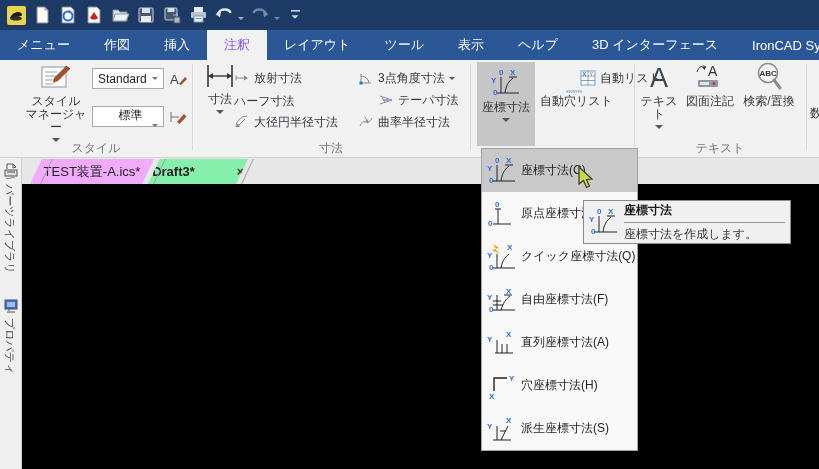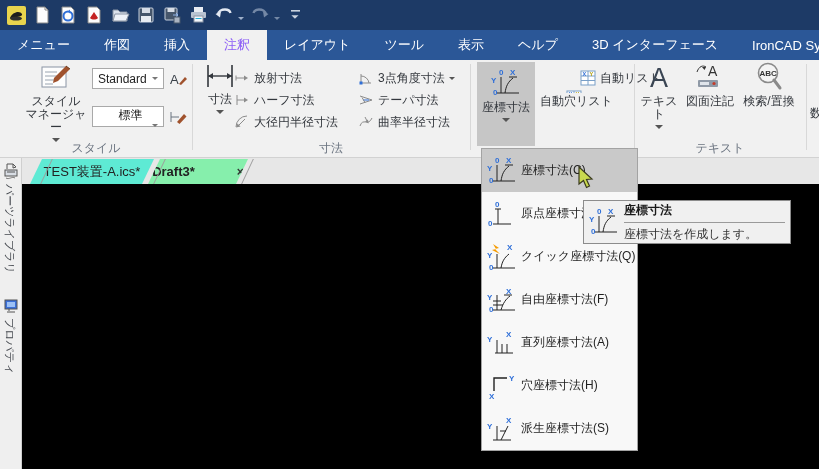--- a/index.html
+++ b/index.html
@@ -44,21 +44,21 @@
   #coord-big { background:#c6c6c6; width:58px; height:84px; justify-content:flex-start; padding-top:6px; }
   #next-partial { position:absolute; left:810px; top:45px; width:9px; overflow:hidden;
     font-size:12px; color:#33373d; white-space:nowrap; }
 
   
   #tabstrip { position:absolute; left:22px; top:158px; width:797px; height:26px;
     background:#e7e7e7; }
   .doctab { position:absolute; top:1px; height:25px; display:flex; align-items:center;
     justify-content:center; font-size:13px; color:#222;
     clip-path:polygon(12px 0, 100% 0, calc(100% - 12px) 100%, 0 100%); }
-  .doctab.inactive { background:#5eead4; }
+  .doctab.inactive { background:#f0abfc; }
   .doctab.active { background:#86efac; font-weight:bold;gap:32px; }
   .doctab .close { font-weight:bold; color:#333; margin-left:10px; font-size:12px; }
   .tabslant { position:absolute; top:1px; height:25px; width:1px; background:#9d9d9d;
     transform:skewX(-25deg); }
 
   
   #canvas { position:absolute; left:22px; top:184px; width:797px; height:285px; background:#000; }
 
   
   #sidebar { position:absolute; left:0; top:158px; width:22px; height:311px;
@@ -231,21 +231,21 @@
       <span class="chev"></span>
     </div>
     <div class="smallbtn" style="left:234px; top:8px;">
       <svg width="16" height="16">
           <path d="M2 8 h10" stroke="#8c8c8c"></path>
           <path d="M2 5.5 v5" stroke="#8c8c8c"></path>
           <path d="M14 8 l-4 -2.5 v5 z" fill="#8c8c8c"></path>
         </svg>
       <span>放射寸法</span>
     </div>
-    <div class="smallbtn" style="left:234px; top:30px;">
+    <div class="smallbtn" style="left:234px; top:30px;flex-direction:column;">
       <svg width="16" height="16">
           <path d="M3 3 v10 M3 8 h9" stroke="#8c8c8c"></path>
           <path d="M14 8 l-4 -2.5 v5 z" fill="#8c8c8c"></path>
         </svg>
       <span>ハーフ寸法</span>
     </div>
     <div class="smallbtn" style="left:234px; top:52px;">
       <svg width="16" height="16">
           <path d="M2 13 A11 11 0 0 1 13 2" fill="none" stroke="#8c8c8c"></path>
           <path d="M4 12 l7 -7" stroke="#8c8c8c"></path>
@@ -255,21 +255,21 @@
     </div>
     <div class="smallbtn" style="left:358px; top:8px;">
       <svg width="16" height="16">
           <path d="M3 13 V4 M3 13 H13" stroke="#8c8c8c"></path>
           <path d="M11 13 A8 8 0 0 0 3 6" fill="none" stroke="#8c8c8c"></path>
           <rect x="1.5" y="11.5" width="3" height="3" fill="#2f6fd8"></rect>
         </svg>
       <span>3点角度寸法</span>
       <span class="chev sm" style="margin-left:4px; color:#555;"></span>
     </div>
-    <div class="smallbtn" style="left:358px; top:30px;justify-content:center;">
+    <div class="smallbtn" style="left:378px; top:30px;justify-content:center;">
       <svg width="16" height="16">
           <path d="M2 4 L14 8 L2 12" fill="none" stroke="#8c8c8c"></path>
           <path d="M5 8 h6" stroke="#2f6fd8"></path>
           <path d="M4 5.5 l3 5" stroke="#8c8c8c"></path>
         </svg>
       <span>テーパ寸法</span>
     </div>
     <div class="smallbtn" style="left:358px; top:52px;">
       <svg width="16" height="16">
           <path d="M2 12 C5 3 10 13 14 4" fill="none" stroke="#8c8c8c"></path>

